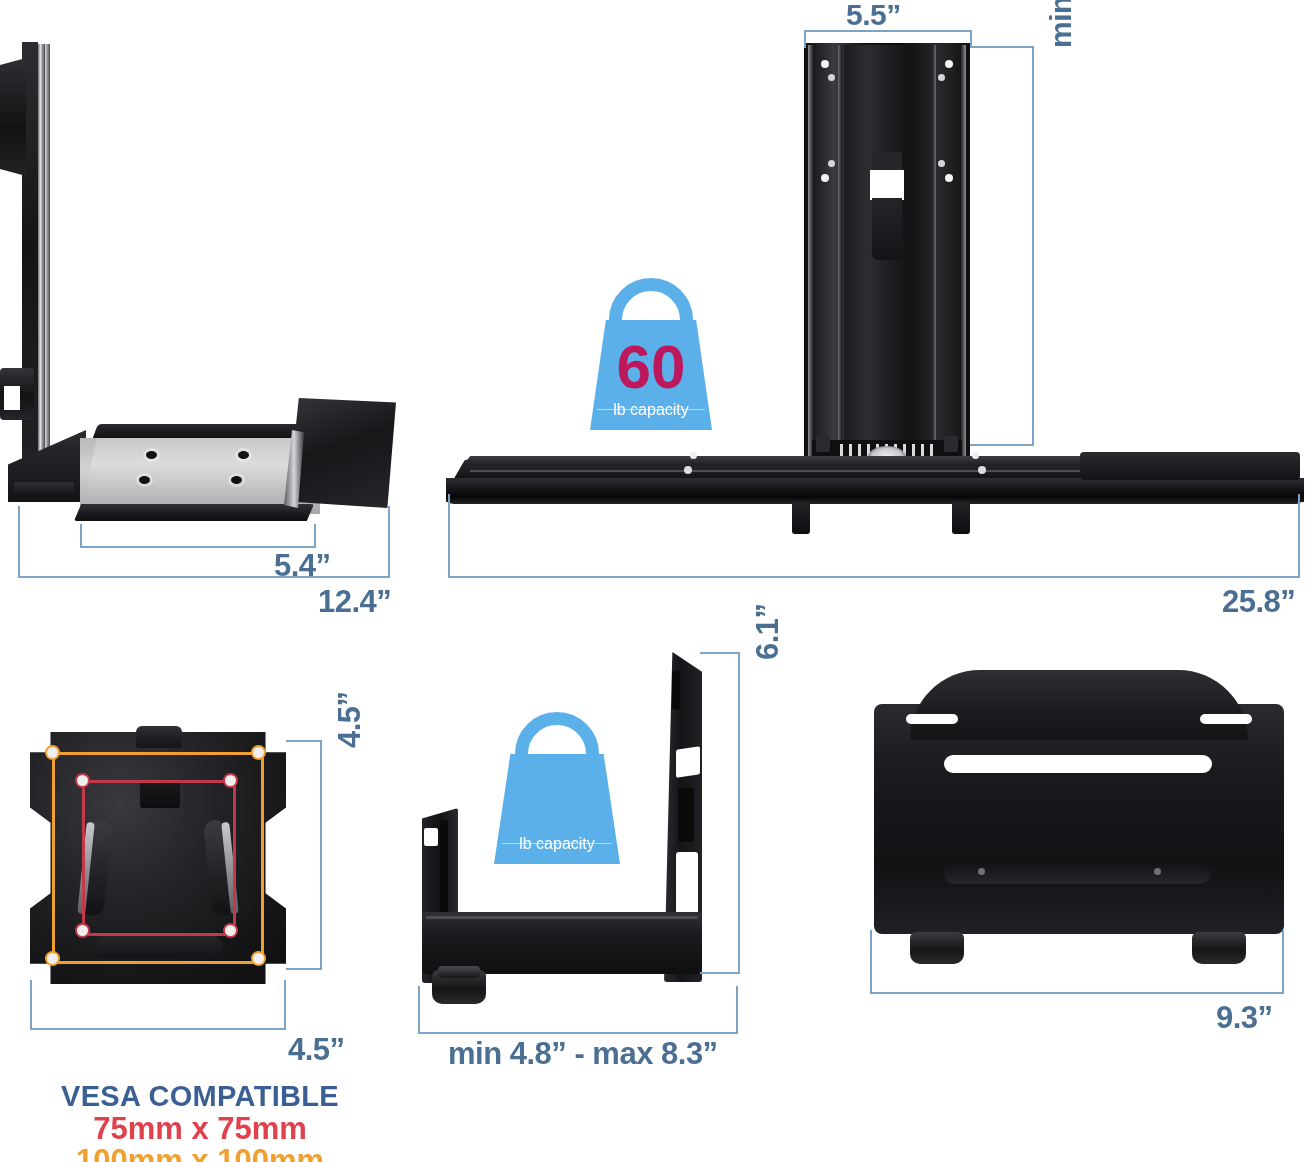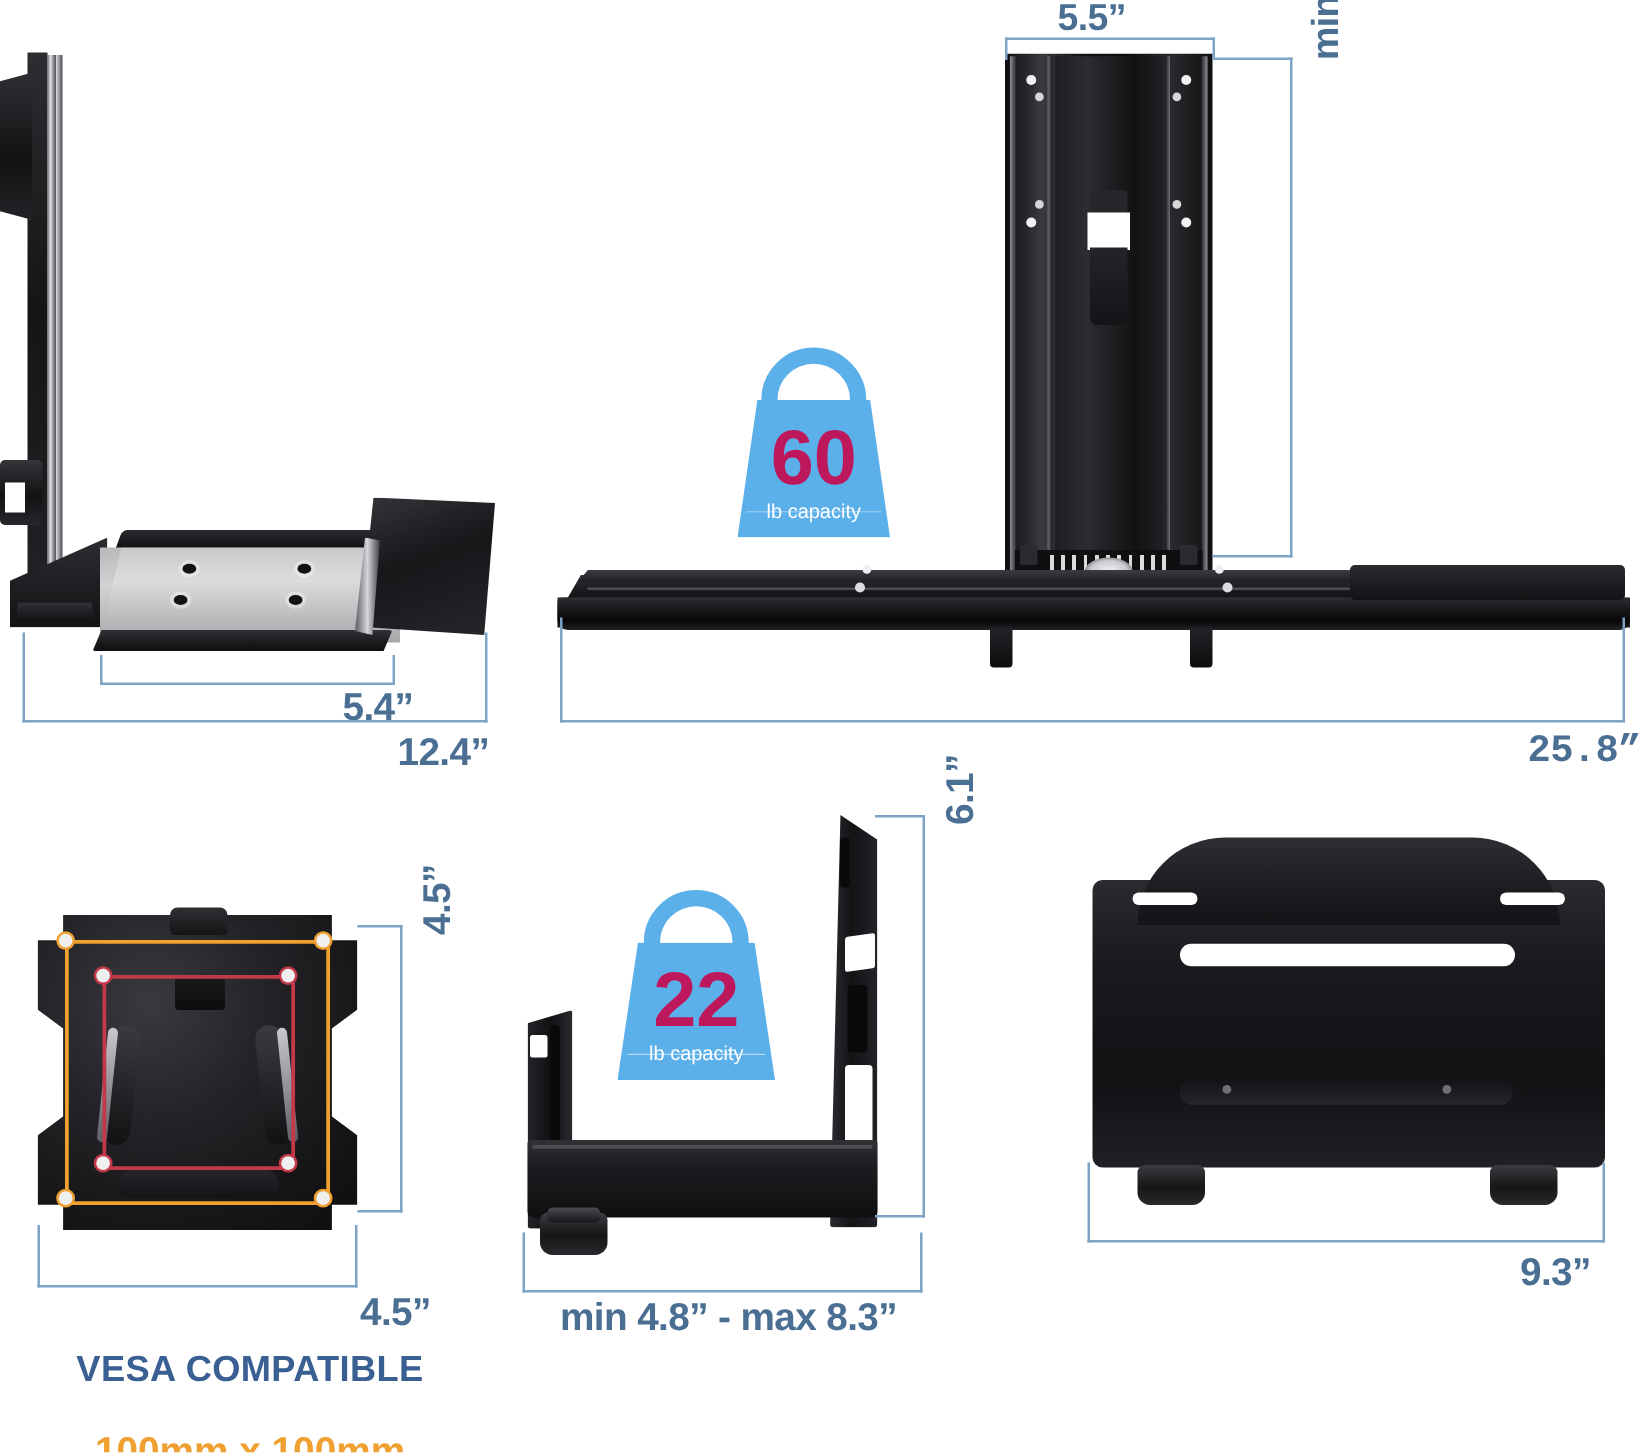--- a/index.html
+++ b/index.html
@@ -254,21 +254,21 @@
     <div class="dim-label" style="left:406px;top:0px;font-size:30px;">5.5”</div>
 
     <div class="dim-line dim-h" style="left:530px;top:46px;width:64px;"></div>
     <div class="dim-line dim-v" style="left:592px;top:46px;height:400px;"></div>
     <div class="dim-line dim-h" style="left:530px;top:444px;width:64px;"></div>
     <div class="dim-label rot90" style="left:606px;top:48px;font-size:30px;height:0;">min 14.2” - max 19.7”</div>
 
     <div class="dim-line dim-v" style="left:8px;top:494px;height:84px;"></div>
     <div class="dim-line dim-h" style="left:8px;top:576px;width:852px;"></div>
     <div class="dim-line dim-v" style="left:858px;top:494px;height:84px;"></div>
-    <div class="dim-label" style="left:782px;top:586px;font-size:31px;font-family:Liberation Mono, monospace;">25.8”</div>
+    <div class="dim-label" style="left:782px;top:586px;font-size:31px;">25.8”</div>
   </div>
 
   <div class="panel" id="p-vesa">
 
     <div class="vesa-plate" style="left:30px;top:92px;width:256px;height:252px;border-radius:16px;
                 clip-path:polygon(
                   0% 8%, 8% 8%, 8% 0%, 92% 0%, 92% 8%, 100% 8%,
                   100% 30%, 92% 36%, 92% 64%, 100% 70%,
                   100% 92%, 92% 92%, 92% 100%, 8% 100%, 8% 92%, 0% 92%,
                   0% 70%, 8% 64%, 8% 36%, 0% 30%);"></div>
@@ -309,20 +309,21 @@
     <div class="dim-line dim-v" style="left:320px;top:100px;height:230px;"></div>
     <div class="dim-line dim-h" style="left:286px;top:328px;width:36px;"></div>
     <div class="dim-label rot90" style="left:334px;top:108px;font-size:31px;height:0;">4.5”</div>
 
     <div class="dim-line dim-v" style="left:30px;top:340px;height:50px;"></div>
     <div class="dim-line dim-h" style="left:30px;top:388px;width:256px;"></div>
     <div class="dim-line dim-v" style="left:284px;top:340px;height:50px;"></div>
     <div class="dim-label" style="left:288px;top:394px;font-size:31px;">4.5”</div>
 
     <div class="vesa-text" style="top:440px;font-size:29px;color:#3a5f93;letter-spacing:.3px;">VESA COMPATIBLE</div>
+    <div class="vesa-text" style="top:472px;font-size:31px;color:#e0414d;">75mm x 75mm</div>
     <div class="vesa-text" style="top:504px;font-size:31px;color:#f0a030;">100mm x 100mm</div>
   </div>
 
   <div class="panel" id="p-cpuside">
 
     <div style="position:absolute;left:264px;top:12px;width:38px;height:330px;
                 background:linear-gradient(90deg,#2c2c31 0%,#141417 45%,#222227 100%);
                 clip-path:polygon(22% 0,100% 6%,100% 100%,0 100%);border-radius:3px;"></div>
     <div style="position:absolute;left:272px;top:30px;width:8px;height:40px;background:#0a0a0b;border-radius:3px;"></div>
     <div style="position:absolute;left:276px;top:108px;width:24px;height:28px;background:#ffffff;
@@ -342,21 +343,20 @@
     <div style="position:absolute;left:26px;top:276px;width:272px;height:3px;background:rgba(255,255,255,.16);"></div>
 
     <div class="foot" style="left:32px;top:330px;width:54px;height:34px;"></div>
     <div style="position:absolute;left:38px;top:326px;width:42px;height:12px;
                 background:linear-gradient(180deg,#4a4a50,#17171a);border-radius:4px;"></div>
 
     <div class="weight-badge" style="left:94px;top:72px;width:126px;height:152px;">
       <div class="wb-ring" style="top:0;width:58px;height:58px;border-width:13px;"></div>
       <div class="wb-body" style="height:110px;
                   clip-path:polygon(13% 0,87% 0,100% 100%,0 100%);"></div>
-      <div class="wb-num" style="top:58px;font-size:62px;">22</div>
       <div class="wb-cap" style="top:124px;font-size:16px;">lb capacity</div>
       <div style="position:absolute;left:8px;bottom:20px;width:110px;height:1px;background:rgba(255,255,255,.55);"></div>
     </div>
 
     <div class="dim-line dim-h" style="left:300px;top:12px;height:2px;width:40px;"></div>
     <div class="dim-line dim-v" style="left:338px;top:12px;height:322px;"></div>
     <div class="dim-line dim-h" style="left:300px;top:332px;width:40px;"></div>
     <div class="dim-label rot90" style="left:352px;top:20px;font-size:31px;height:0;">6.1”</div>
 
     <div class="dim-line dim-v" style="left:18px;top:346px;height:48px;"></div>

